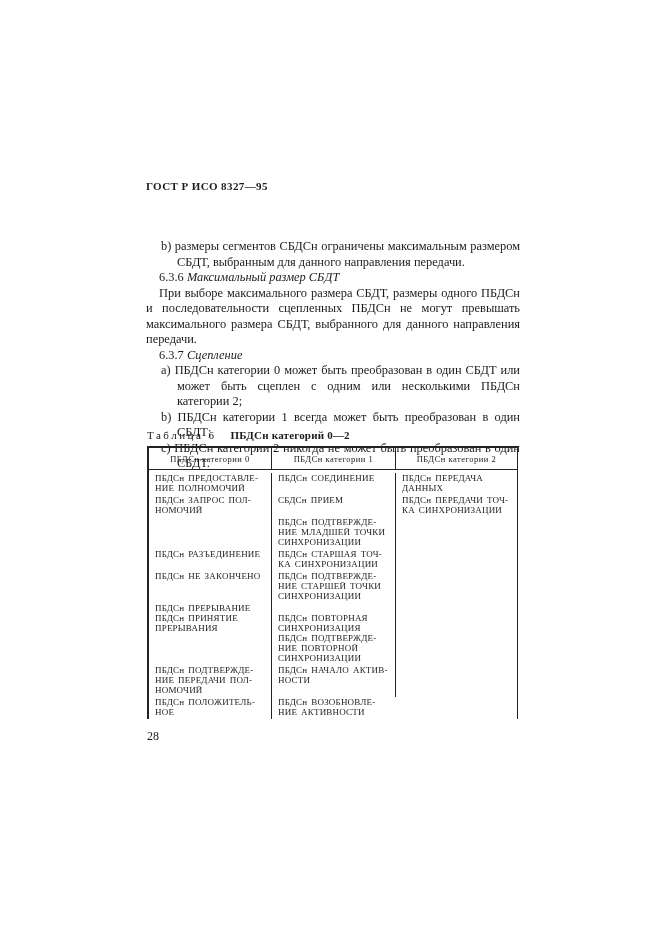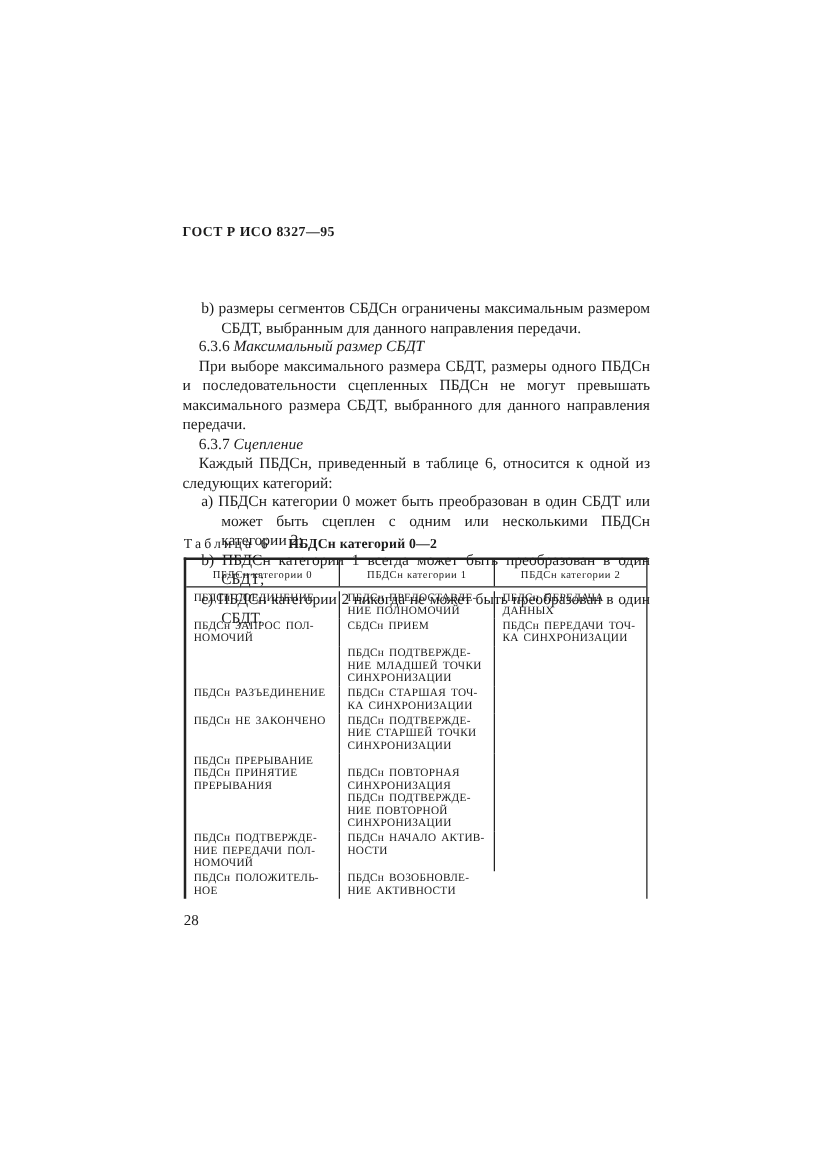--- a/index.html
+++ b/index.html
@@ -68,38 +68,37 @@
 
 <div class="page">
 
   <div class="running-head">ГОСТ Р ИСО 8327—95</div>
 
   <div class="content">
     <p class="hang">b) размеры сегментов СБДСн ограничены максимальным размером СБДТ, выбранным для данного направления передачи.</p>
     <p class="sec"><span>6.3.6</span>&nbsp;<span class="sec-title">Максимальный размер СБДТ</span></p>
     <p class="para">При выборе максимального размера СБДТ, размеры одного ПБДСн и последовательности сцепленных ПБДСн не могут превышать максимального размера СБДТ, выбранного для данного направления передачи.</p>
     <p class="sec"><span>6.3.7</span>&nbsp;<span class="sec-title">Сцепление</span></p>
-    <p class="para">Каждый ПБДСн, приведенный в таблице 6, относится к одной из следующих категорий:</p>
     <p class="hang">а) ПБДСн категории 0 может быть преобразован в один СБДТ или может быть сцеплен с одним или несколькими ПБДСн категории 2;</p>
     <p class="hang">b) ПБДСн категории 1 всегда может быть преобразован в один СБДТ;</p>
     <p class="hang">c) ПБДСн категории 2 никогда не может быть преобразован в один СБДТ.</p>
   </div>
 
   <div class="table-caption"><span class="cap-label">Таблица 6</span><span class="cap-title">ПБДСн категорий 0—2</span></div>
 
   <div class="gost-table">
     <div class="thead">
       <div class="th">ПБДСн категории 0</div>
       <div class="th">ПБДСн категории 1</div>
       <div class="th">ПБДСн категории 2</div>
     </div>
     <div class="tbody">
-      <div class="cell">ПБДСн СОЕДИНЕНИЕ</div>
       <div class="cell">ПБДСн ПРЕДОСТАВЛЕ-
 НИЕ ПОЛНОМОЧИЙ</div>
+      <div class="cell">ПБДСн СОЕДИНЕНИЕ</div>
       <div class="cell">ПБДСн ПЕРЕДАЧА
 ДАННЫХ</div>
       <div class="cell">ПБДСн ЗАПРОС ПОЛ-
 НОМОЧИЙ</div>
       <div class="cell">СБДСн ПРИЕМ</div>
       <div class="cell">ПБДСн ПЕРЕДАЧИ ТОЧ-
 КА СИНХРОНИЗАЦИИ</div>
       <div class="cell"></div>
       <div class="cell">ПБДСн ПОДТВЕРЖДЕ-
 НИЕ МЛАДШЕЙ ТОЧКИ

